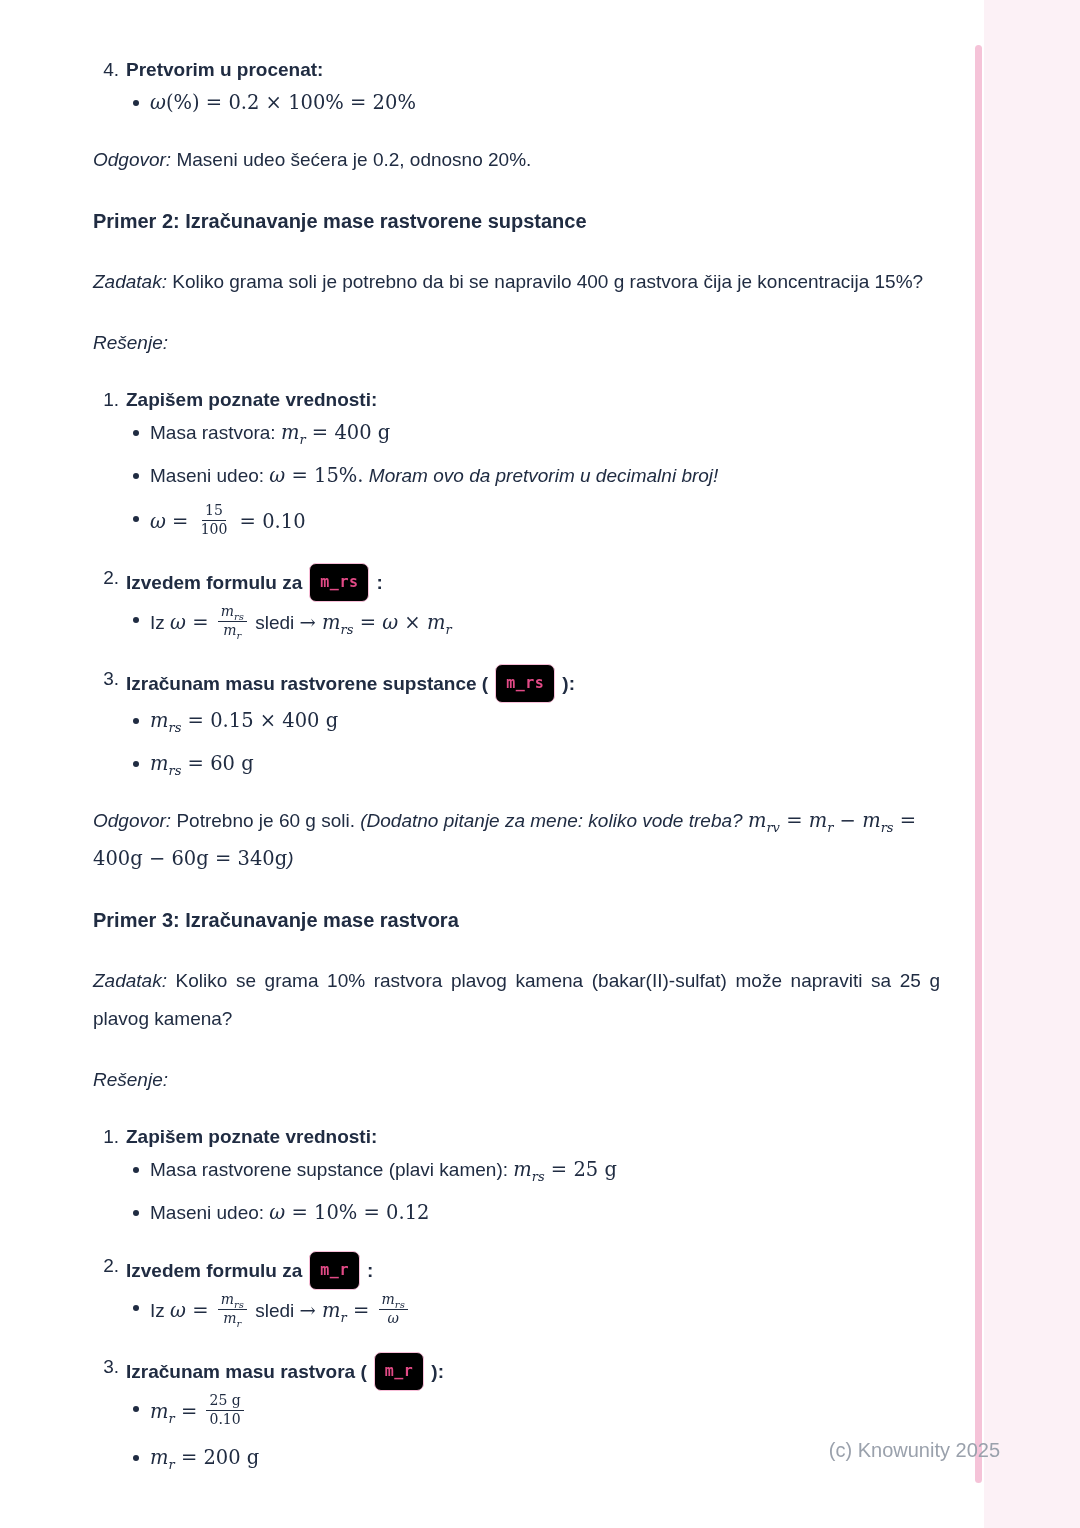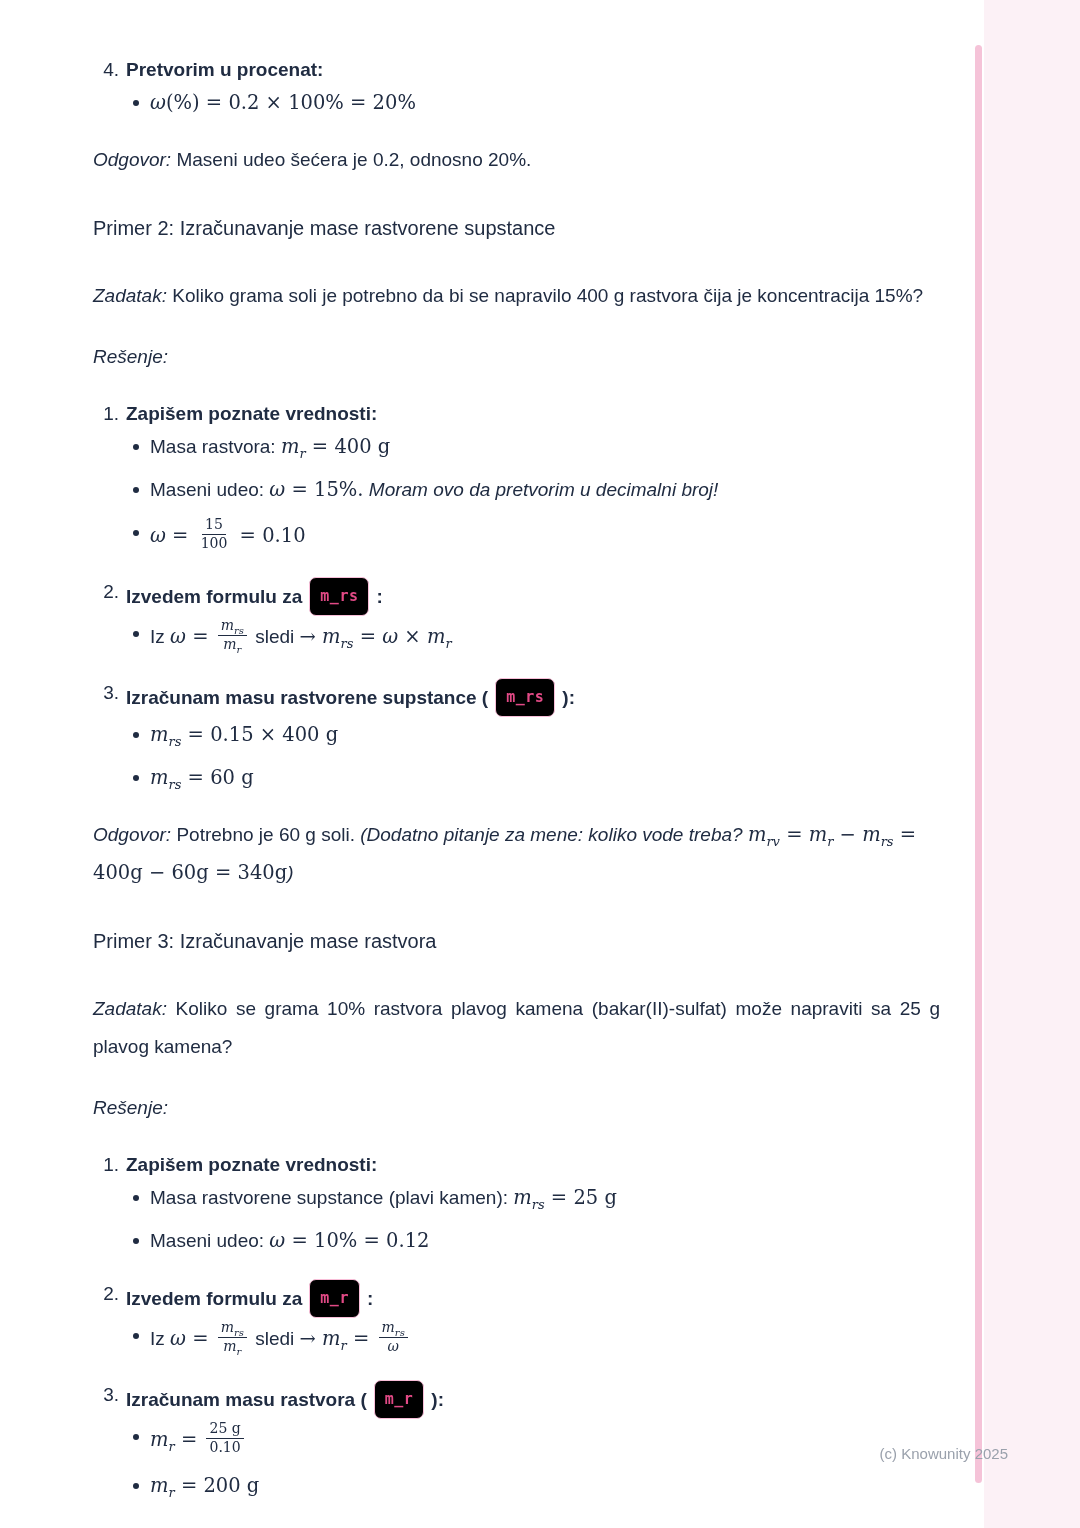--- a/index.html
+++ b/index.html
@@ -8,21 +8,21 @@
     width:1080px; height:1528px; position:relative; overflow:hidden;
     font-family:"Liberation Sans", sans-serif; color:#202c42;
     font-size:19px;
   }
   .accent-strip { position:absolute; top:0; right:0; width:96px; height:100%; background:#fcf1f6; z-index:1; }
   .accent-bar { position:absolute; top:45px; right:98px; width:7px; height:1438px; background:#f5c3d8; border-radius:4px; z-index:2; }
   .content { position:relative; z-index:2; padding:32px 140px 0 93px; }
   .para { margin:23px 0; line-height:38px; }
   .para i { font-style:italic; }
   .justify { text-align:justify; }
-  .h3 { font-size:20px; font-weight:400; margin:34px 0; line-height:30px; }
+  .h3 { font-size:20px; font-weight:700; margin:27px 0; line-height:30px; }
   .olitem { display:flex; align-items:flex-start; margin:23px 0; }
   .olnum { flex:none; display:inline-block; width:26px; text-align:right; margin-right:7px; line-height:30px; }
   .olbody { flex:1; }
   .step-title { line-height:30px; }
   .step-title b { font-weight:700; }
   ul.bullets { list-style:none; margin:3px 0 0 0; padding:0; }
   ul.bullets li { position:relative; padding-left:24px; margin-bottom:13px; line-height:30px; }
   ul.bullets li:last-child { margin-bottom:0; }
   ul.bullets li::before { content:""; position:absolute; left:7px; top:12px; width:6px; height:6px; border-radius:50%; background:#202c42; }
   .math { font-family:"DejaVu Serif","Liberation Serif",serif; font-size:19.5px; }
@@ -34,21 +34,21 @@
   .frac .num { border-bottom:1px solid #202c42; padding:0 3px; }
   .frac .den { padding:0 3px; }
   .frac sub.ms { font-size:10px; }
   .chip {
     font-family:"DejaVu Sans Mono","Liberation Mono",monospace;
     font-size:15px; font-weight:700; color:#e24a86;
     background:#000000; border:1.5px solid #f8bed8; border-radius:7px;
     padding:3px 10px 4px; margin:0 7px; display:inline-block; letter-spacing:0.5px;
     vertical-align:2px;
   }
-  .footer { position:absolute; right:72px; bottom:66px; font-size:15px; color:#9aa1ac; z-index:3; }
+  .footer { position:absolute; right:80px; bottom:66px; font-size:20px; color:#9aa1ac; z-index:3; }
 </style>
 </head>
 <body>
 
 <div class="accent-strip"></div>
 <div class="accent-bar"></div>
 
 <div class="content">
 
   <div class="olitem">

